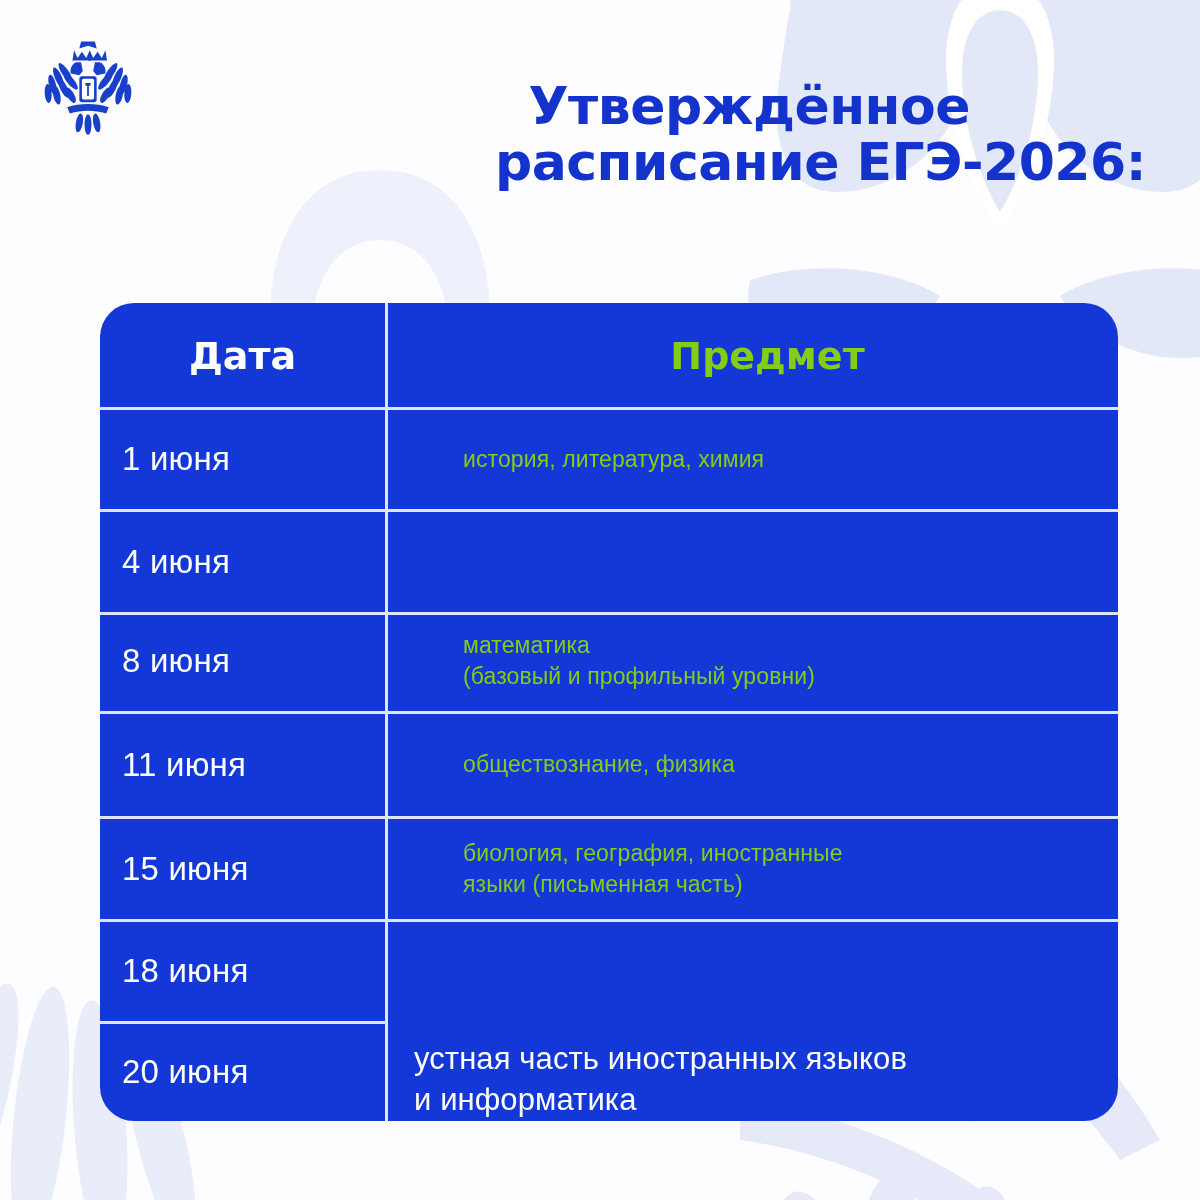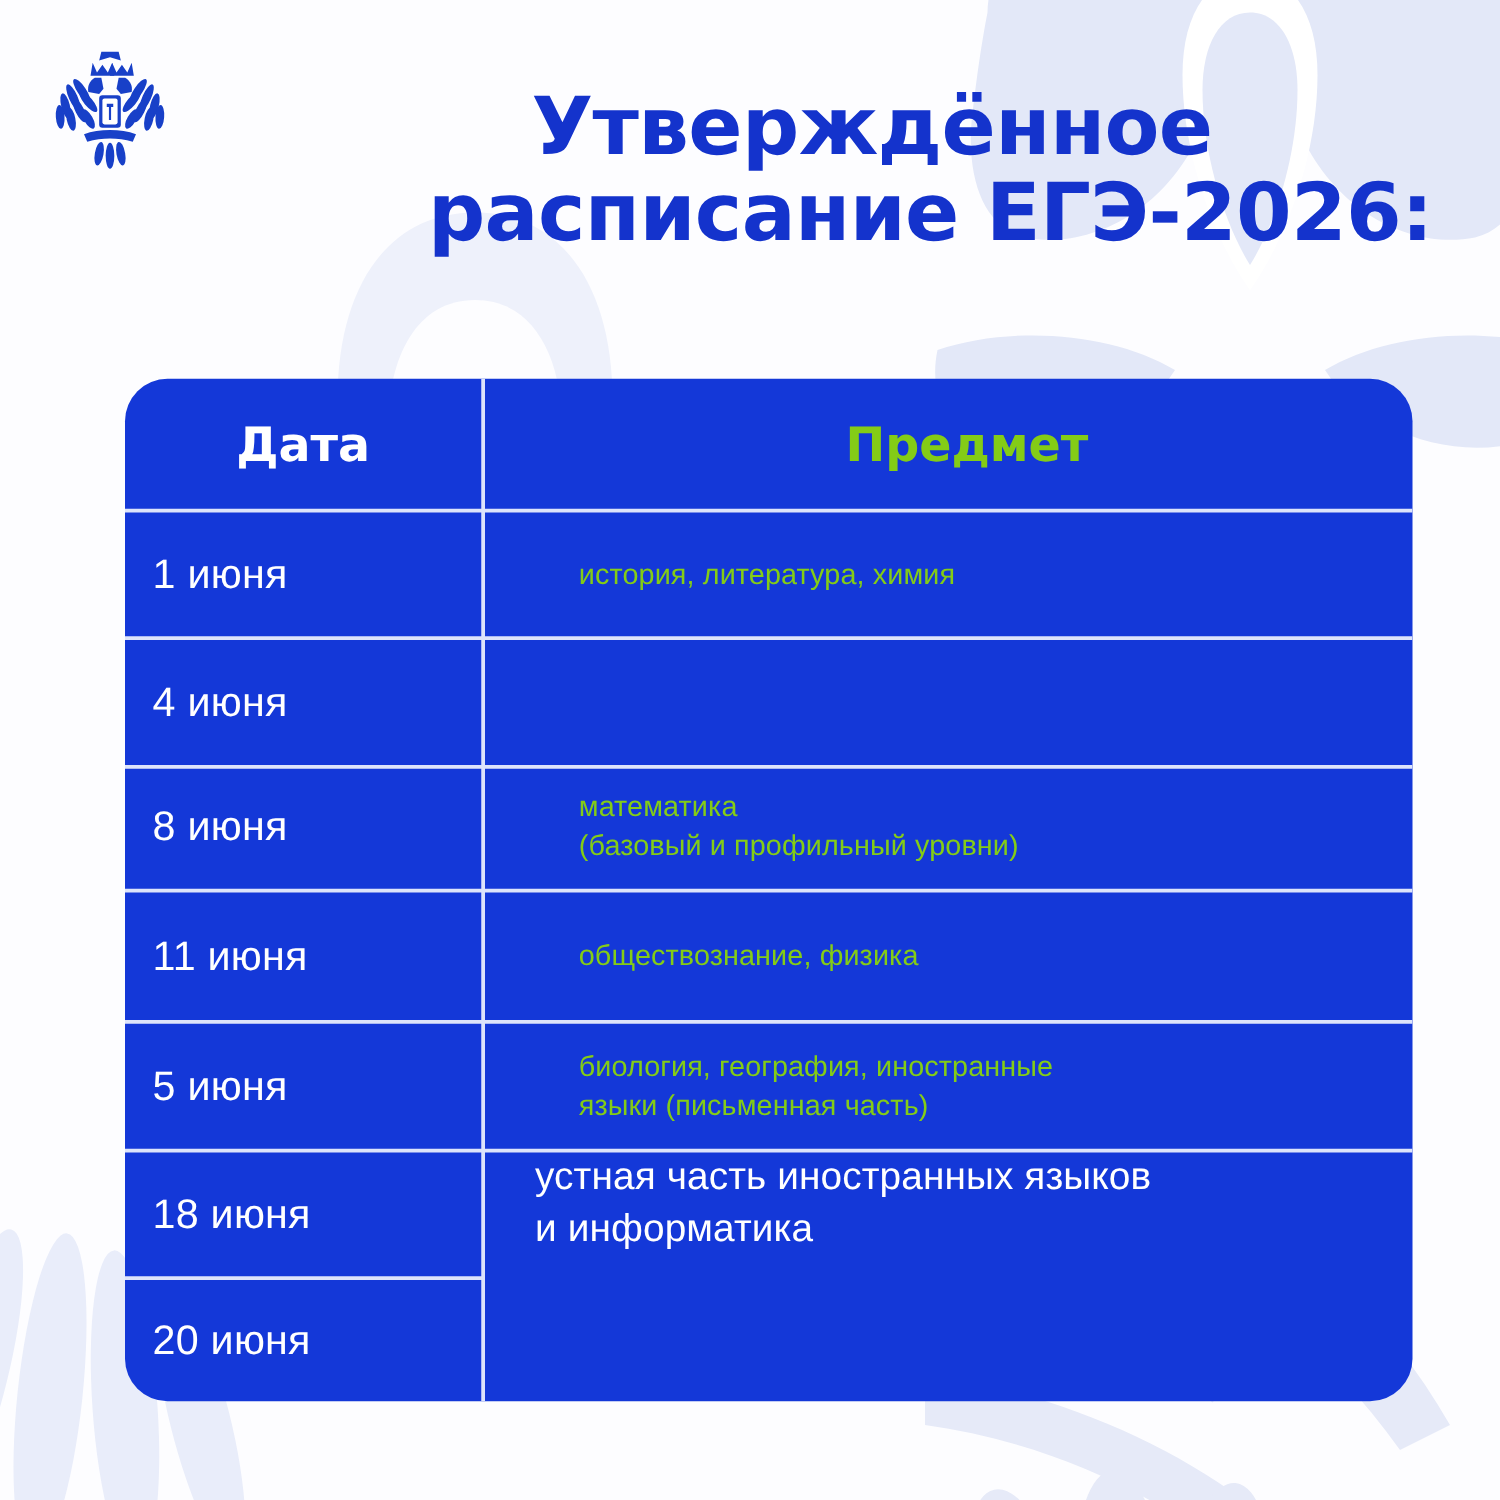--- a/index.html
+++ b/index.html
@@ -61,29 +61,29 @@
     top: 38px;
     left: 36px;
     width: 104px;
     height: 104px;
     z-index: 3;
   }
 
   
   #title {
     position: absolute;
-    top: 68px;
+    top: 78px;
     left: 96px;
     width: 1050px;
     z-index: 3;
     text-align: right;
     color: #1433CC;
     font-family: "DejaVu Sans", sans-serif;
     font-weight: bold;
-    font-size: 64px;
+    font-size: 52px;
     line-height: 1.08;
     letter-spacing: -0.5px;
   }
   #title .line {
     display: block;
     white-space: nowrap;
   }
   #title .line1 { padding-right: 176px; }
   #title .line2 { padding-right: 0px; }
 
@@ -91,21 +91,20 @@
   #schedule-table {
     position: absolute;
     left: 100px;
     top: 303px;
     width: 1018px;
     height: 818px;
     background: #1438D8;
     border-radius: 34px;
     z-index: 2;
     overflow: hidden;
-    padding-left: 12px;
   }
 
   .trow {
     position: absolute;
     left: 0;
     width: 100%;
     display: flex;
   }
 
   .cell-date {
@@ -170,24 +169,24 @@
   .vline {
     position: absolute;
     width: 3px;
     background: #dde4fb;
     z-index: 4;
   }
 
   
   .merged-subject {
     position: absolute;
-    left: 282px;
+    left: 268px;
     right: 0;
     display: flex;
-    align-items: flex-start;
+    align-items: flex-end;
     padding-left: 46px;
     padding-right: 26px;
     box-sizing: border-box;
     color: #ffffff;
     font-size: 31px;
     line-height: 1.34;
     letter-spacing: 0.1px;
   }
 </style>
 </head>
@@ -320,21 +319,21 @@
     <div class="trow body-row" style="top:409px; height:105px;">
       <div class="cell-date">11 июня</div>
       <div class="cell-subject">
         <div>
           <span class="subject-text">обществознание, физика</span>
         </div>
       </div>
     </div>
 
     <div class="trow body-row" style="top:514px; height:103px;">
-      <div class="cell-date">5 июня</div>
+      <div class="cell-date">15 июня</div>
       <div class="cell-subject">
         <div>
           <span class="subject-text">биология, география, иностранные</span>
           <span class="subject-text">языки (письменная часть)</span>
         </div>
       </div>
     </div>
 
     <div class="trow body-row" style="top:617px; height:102px;">
       <div class="cell-date">18 июня</div>

